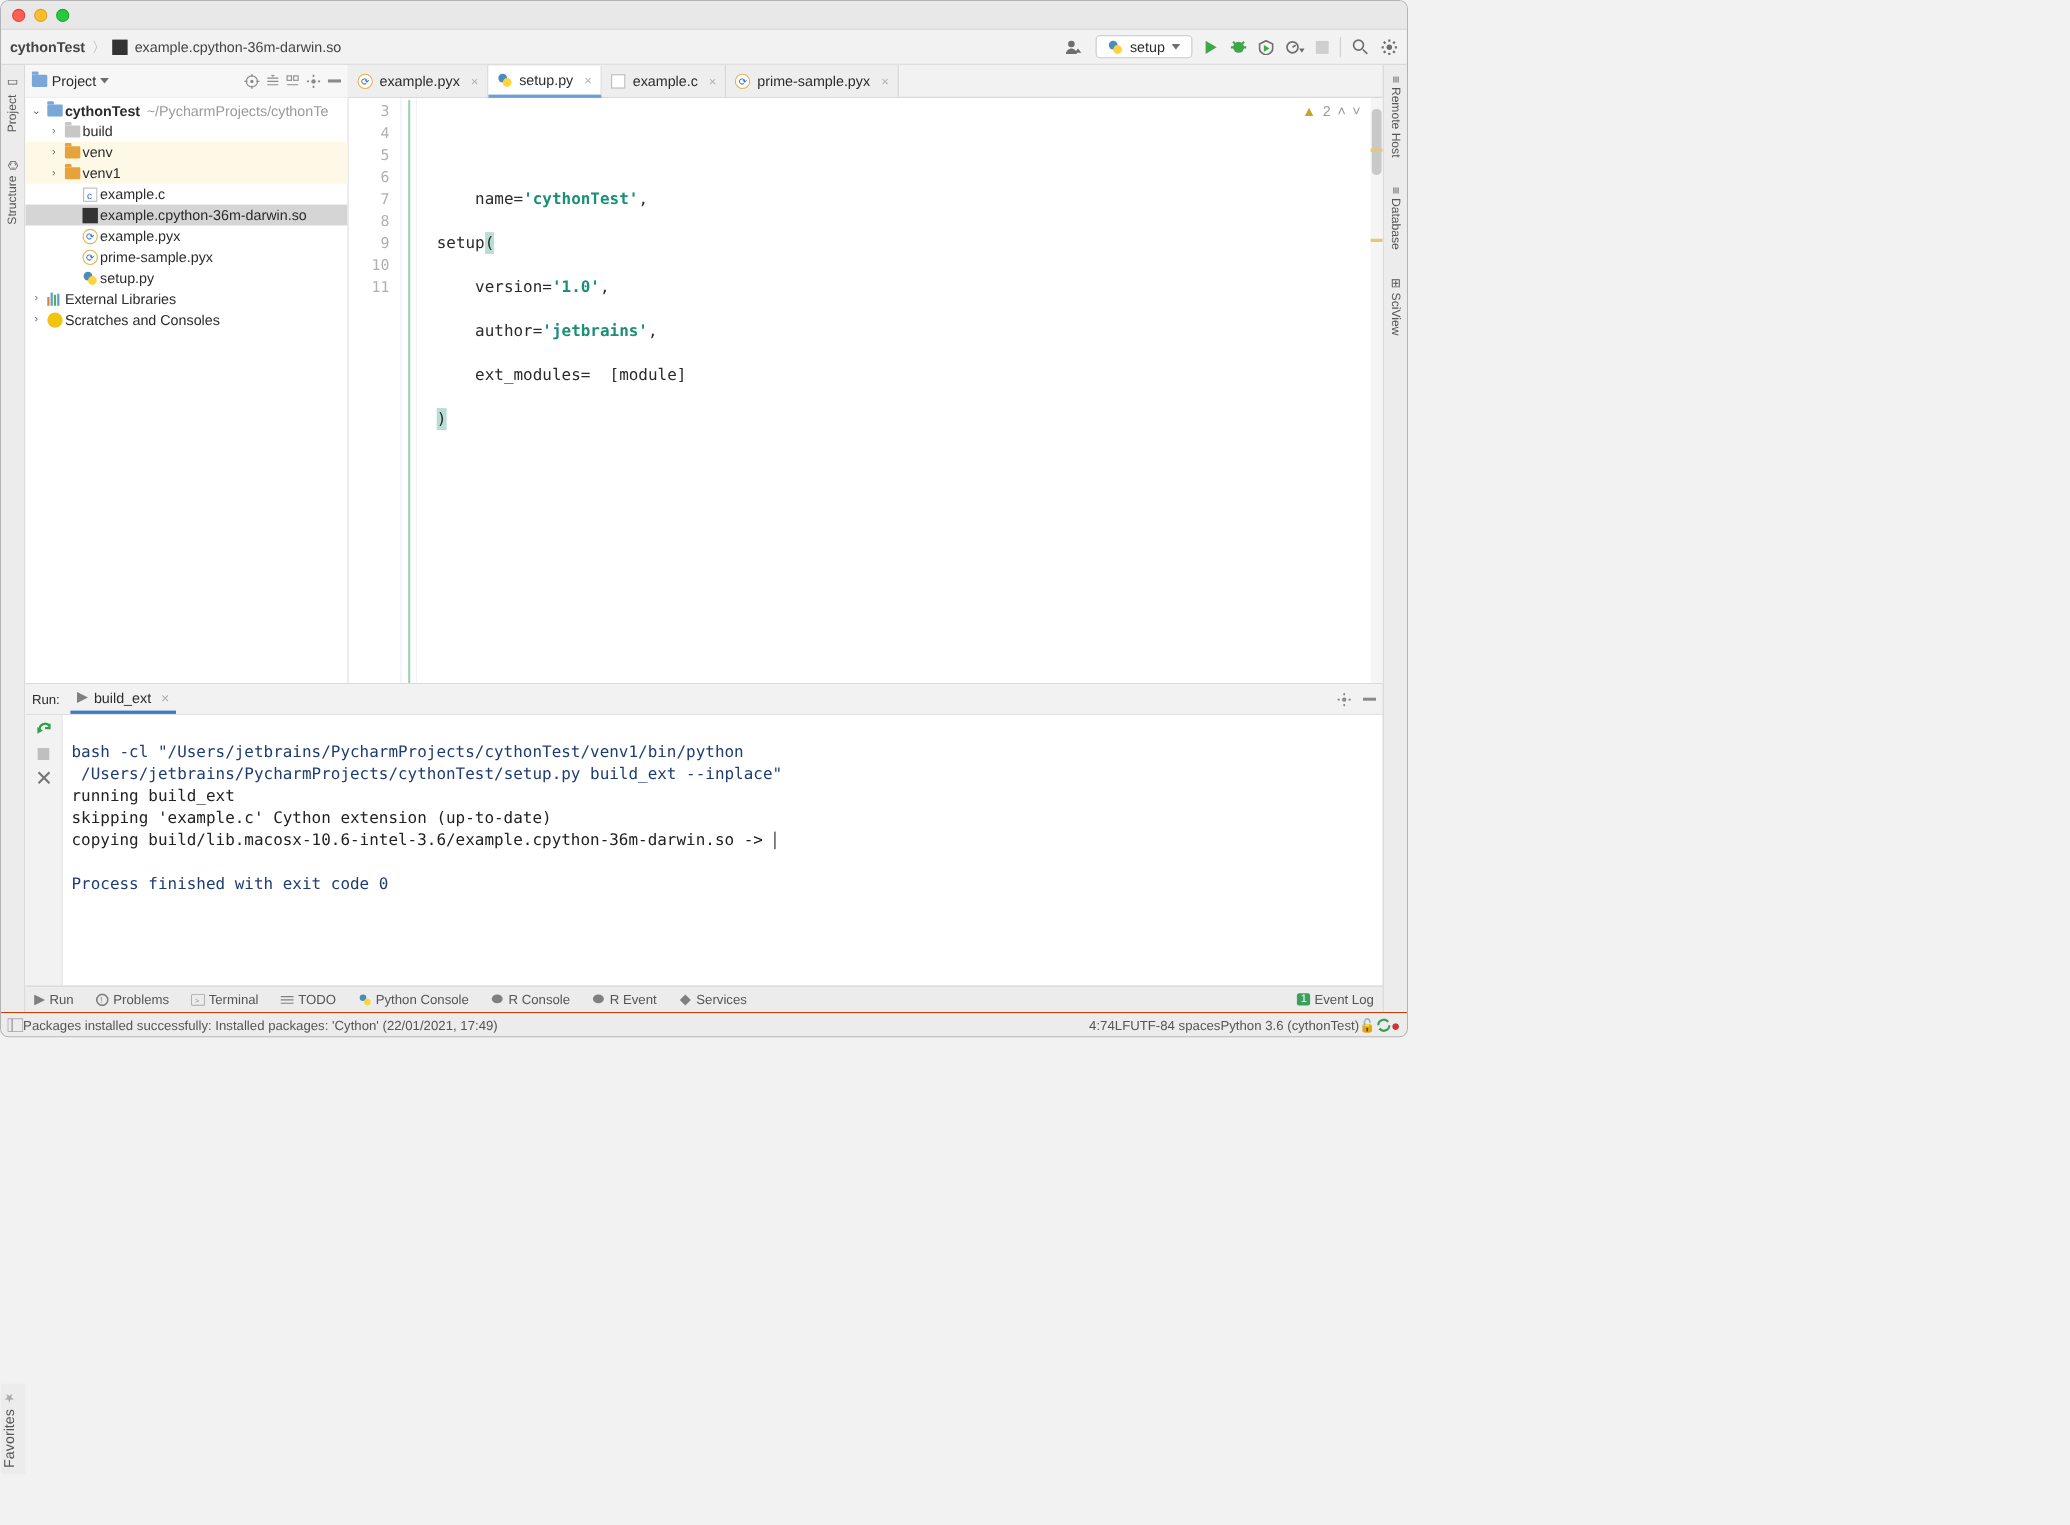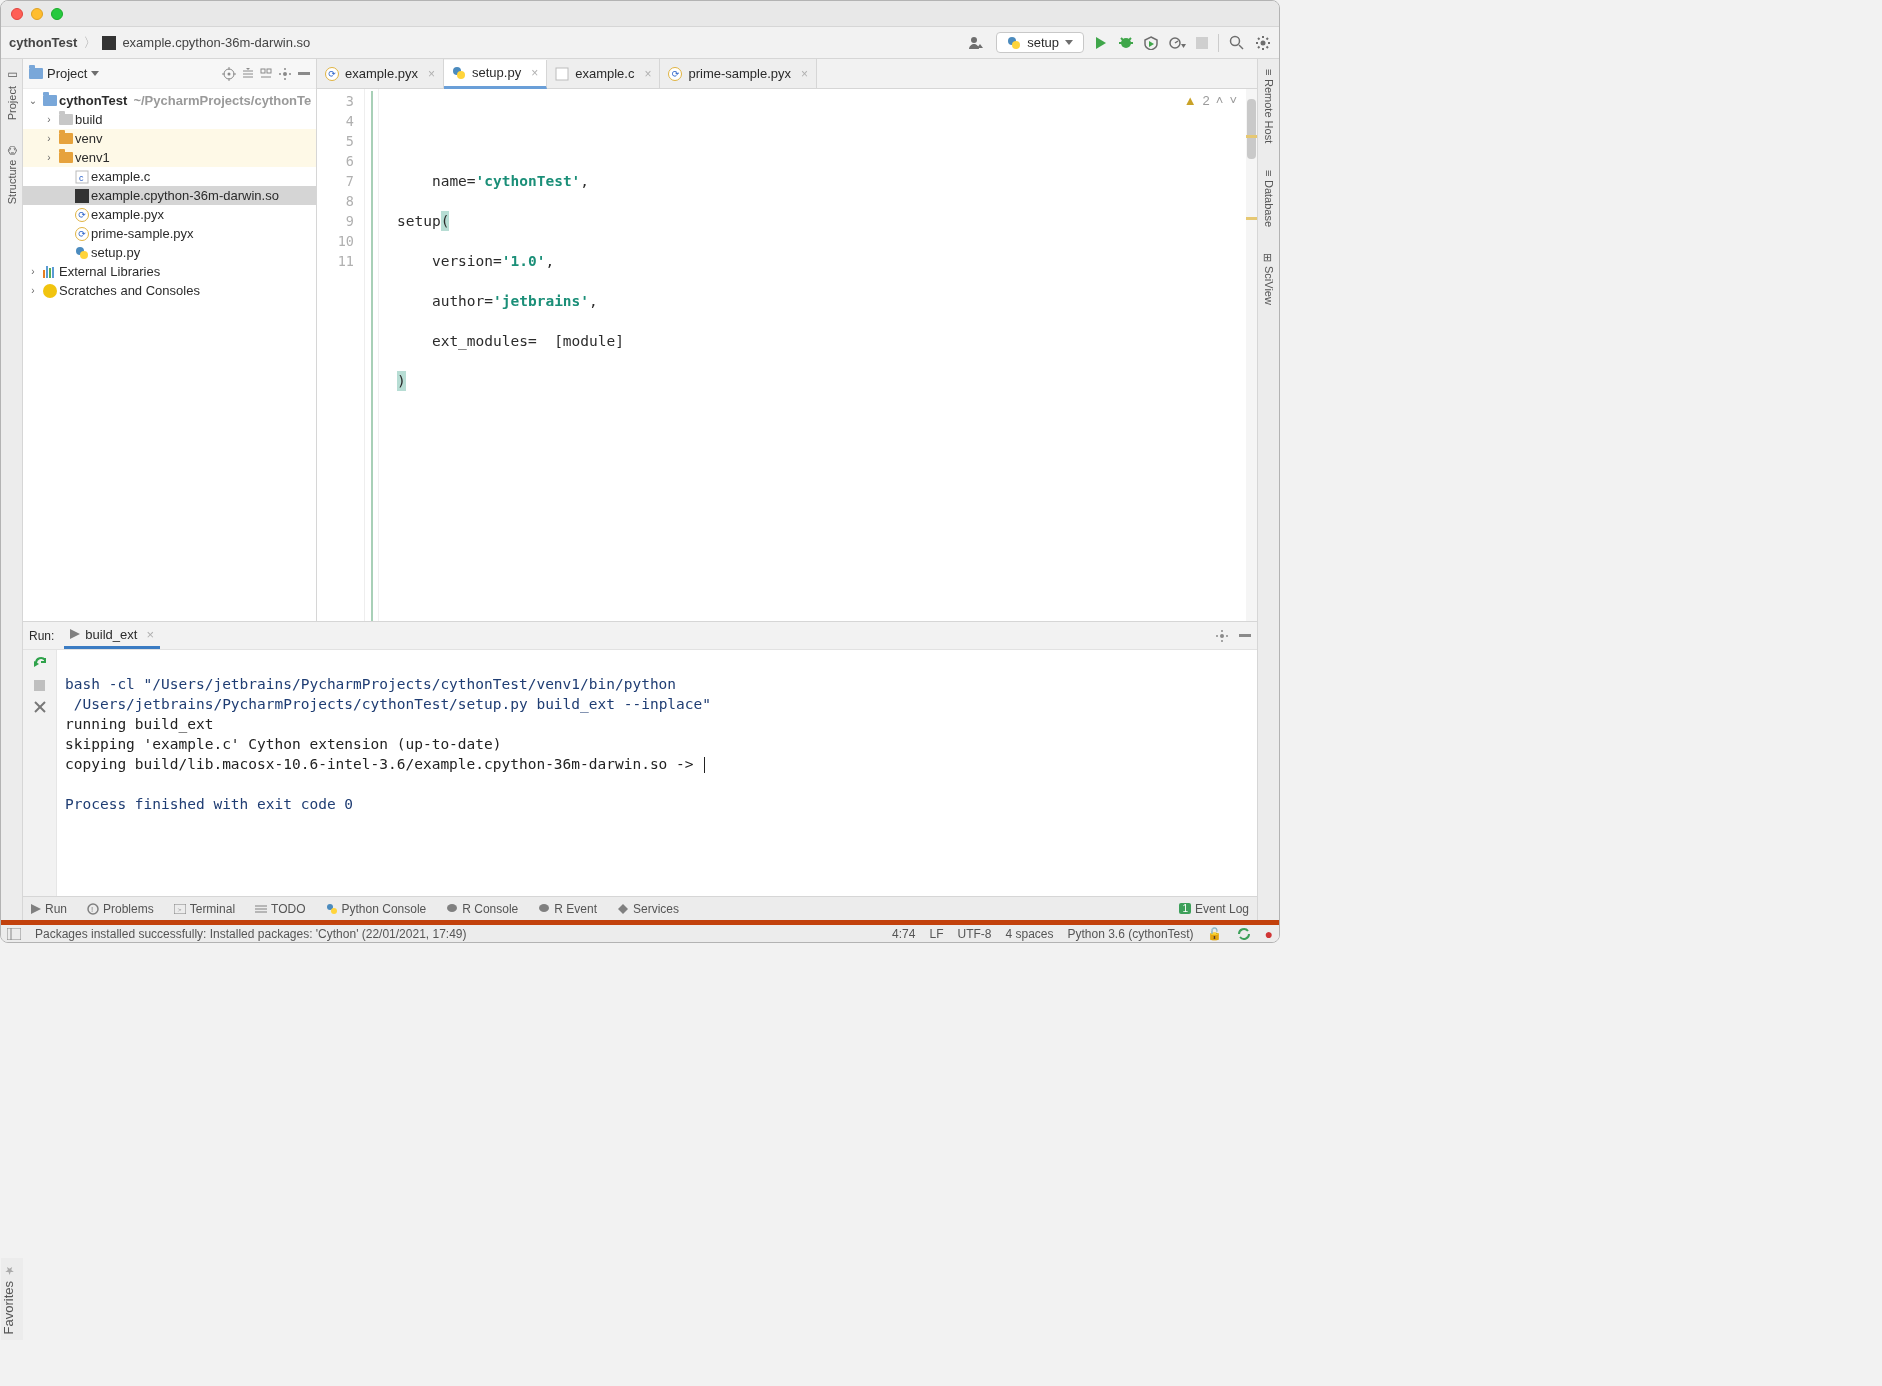--- a/index.html
+++ b/index.html
@@ -53,21 +53,21 @@
 .sidebar { width: 294px; background: #fff; border-right: 1px solid #d6d6d6; display: flex; flex-direction: column; min-width: 0; }
 .side-header { height: 30px; display: flex; align-items: center; padding: 0 6px; border-bottom: 1px solid #ededed; background: #f7f7f7; }
 .side-header .title { flex: 1; display: flex; align-items: center; gap: 4px; }
 .side-header .icn { color: #8a8a8a; font-size: 14px; cursor: pointer; margin-left: 6px; }
 .tree { flex: 1; overflow: hidden; font-size: 13px; padding-top: 2px; }
 .tree-row { display: flex; align-items: center; height: 19px; white-space: nowrap; cursor: pointer; }
 .tree-row.sel { background: #d5d5d5; }
 .tcar { width: 16px; text-align: center; color: #6a6a6a; font-size: 10px; }
 .ticon { width: 18px; display:flex; justify-content:center; }
 .tree-row .lbl { }
-.tree-row .lbl-dim { color: #9a9a9a; font-weight: bold; }
+.tree-row .lbl-dim { color: #9a9a9a; }
 .ind0 { padding-left: 2px; }
 .ind1 { padding-left: 18px; }
 .ind2 { padding-left: 34px; }
 
 .folder-ic { width:14px; height:11px; background:#c7c7c7; border-radius:1px; position:relative; }
 .folder-ic::before{content:"";position:absolute;top:-3px;left:0;width:6px;height:3px;background:#c7c7c7;border-radius:1px 1px 0 0;}
 .folder-ic.blue{background:#79a7d9;}
 .folder-ic.blue::before{background:#79a7d9;}
 .folder-ic.orange{background:#e6a23c;}
 .folder-ic.orange::before{background:#e6a23c;}
@@ -120,21 +120,21 @@
 .console { flex: 1; padding: 4px 8px; line-height: 20px; color: #1f3d73; overflow: hidden; font-size:14.5px; white-space:pre-wrap;}
 .console .black{color:#222;}
 .console .cursor{display:inline-block;width:1px;height:16px;background:#222;vertical-align:middle;margin-left:2px;}
 .content-col{flex:1;display:flex;flex-direction:column;min-width:0;}
 
 .tool-strip{height:24px;background:#ececec;border-top:1px solid #d6d6d6;display:flex;align-items:center;padding:0 8px;gap:20px;font-size:12px;color:#555;}
 .tool-strip .ti{display:flex;align-items:center;gap:4px;cursor:pointer;}
 .tool-strip .spacer{flex:1;}
 .badge1{background:#3da05a;color:#fff;border-radius:2px;font-size:10px;padding:0 3px;}
 
-.status-bar{height:22px;background:#ececec;border-top:5px solid #c2410c;display:flex;align-items:center;padding:0 6px;gap:14px;font-size:12px;color:#555;}
+.status-bar{height:22px;background:#ececec;border-top:1px solid #c2410c;display:flex;align-items:center;padding:0 6px;font-size:12px;color:#555;}
 .status-bar .spacer{flex:1;}
 .status-bar .red{color:#d03535;font-size:14px;}
 
 svg{display:block;}
 </style>
 </head>
 <body>
 
 <div class="title-bar">
   <div class="traffic">

